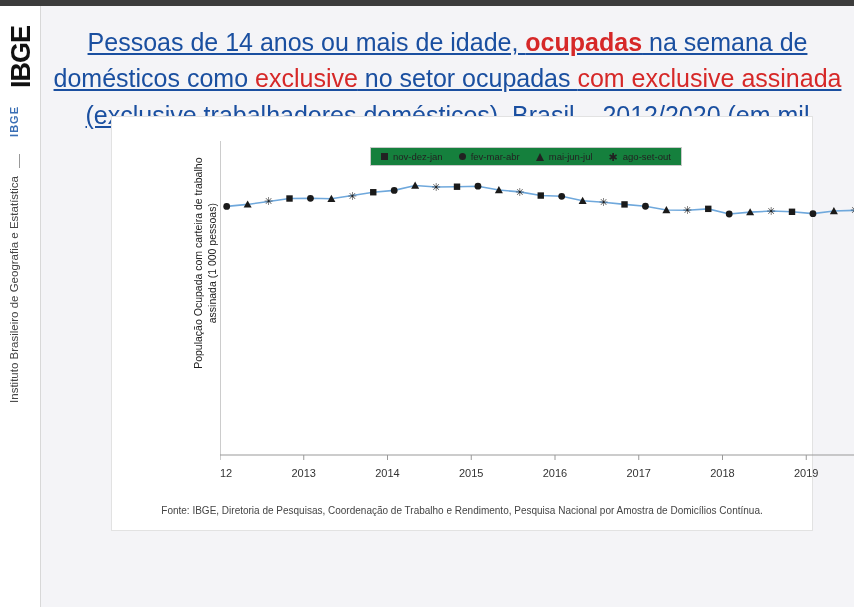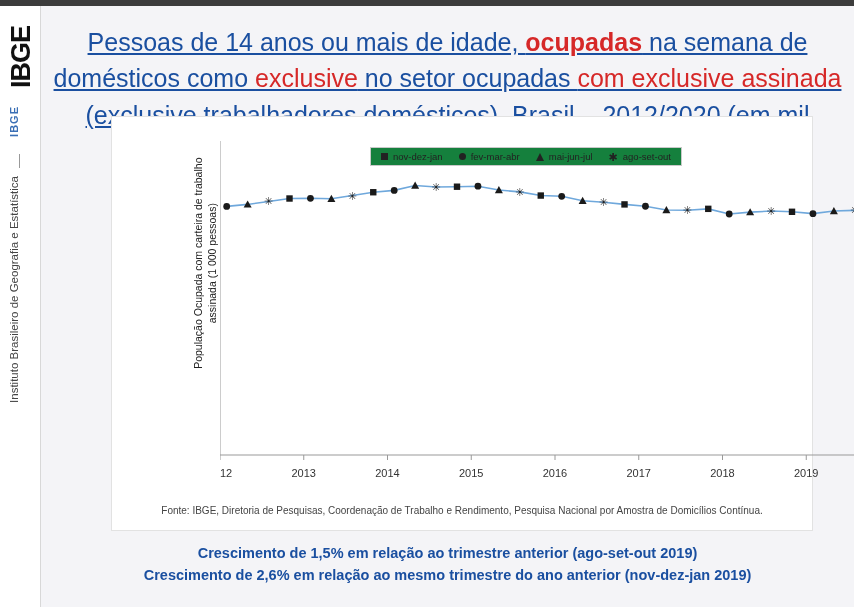--- a/index.html
+++ b/index.html
@@ -197,19 +197,15 @@
             <text x="201.1374999999939" y="NaN" text-anchor="middle" class="ann">36 506</text>
             <text x="531.1999999999939" y="NaN" text-anchor="middle" class="ann">Menor</text>
             <text x="523.1999999999939" y="NaN" text-anchor="middle" class="ann">32 655</text>
             <text x="661.7624999999939" y="NaN" text-anchor="middle" class="ann">33 711</text>
           </svg>
       </div>
 
       <div class="source">Fonte: IBGE, Diretoria de Pesquisas, Coordenação de Trabalho e Rendimento, Pesquisa Nacional por Amostra de Domicílios Contínua.</div>
     </div>
 
-    <div class="footnote">
-      <div>Crescimento de 1,5% em relação ao trimestre anterior (ago-set-out 2019)</div>
-      <div>Crescimento de 2,6% em relação ao mesmo trimestre do ano anterior (nov-dez-jan 2019)</div>
-    </div>
 
   </div>
 </div>
 
 </body></html>

